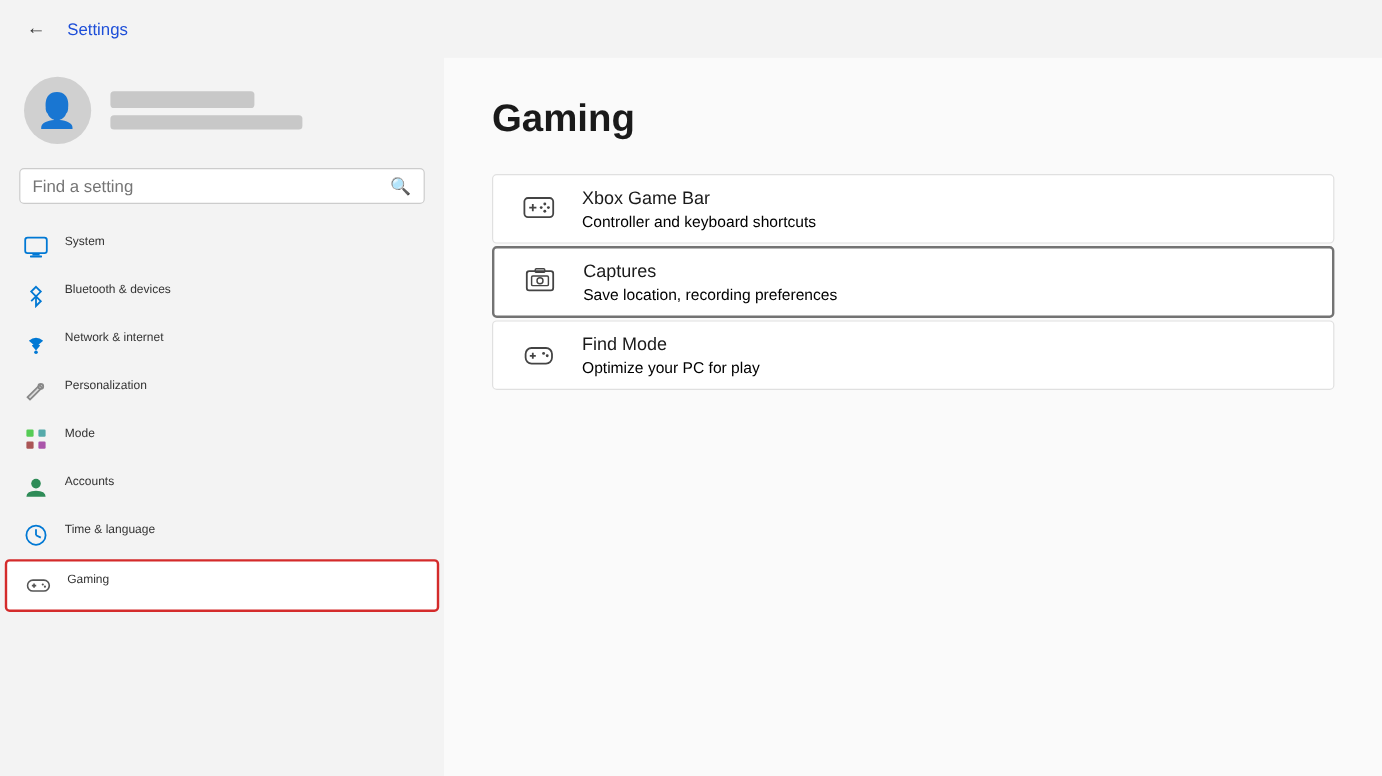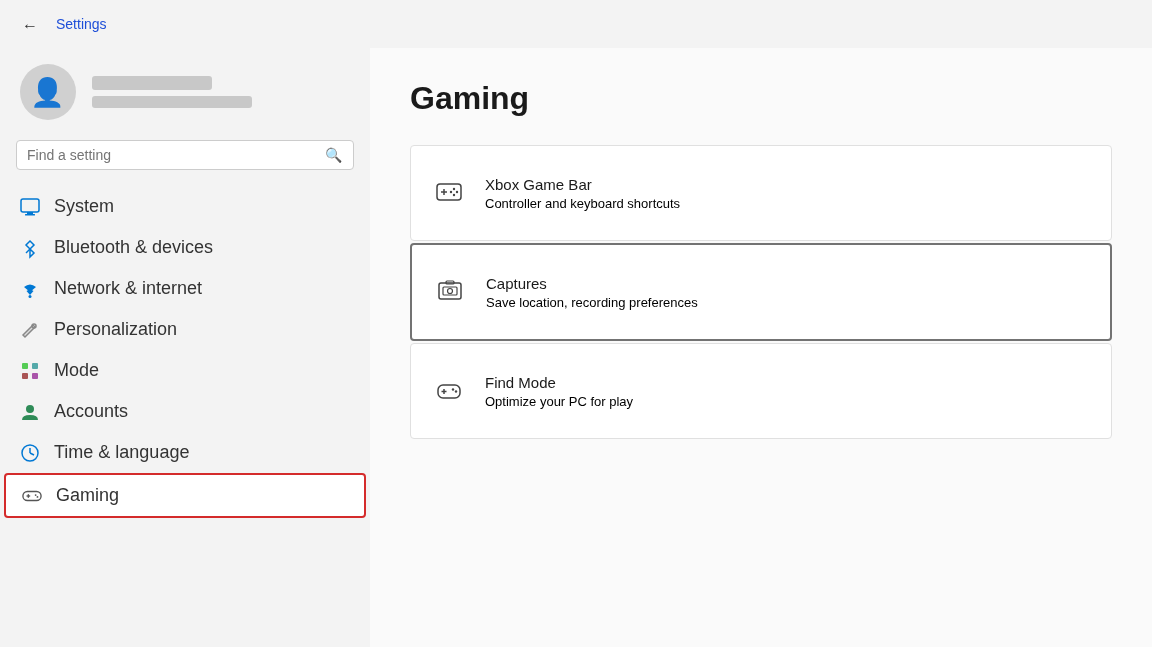--- a/index.html
+++ b/index.html
@@ -121,26 +121,26 @@
       font-size: 14px;
     }
 
     
     .nav-list {
       list-style: none;
       padding: 0 4px;
     }
     .nav-item {
       display: flex;
-      align-items: center;
+      align-items: flex-start;
       padding: 10px 16px;
       gap: 14px;
       border-radius: 4px;
       cursor: pointer;
-      font-size: 18px;
+      font-size: 10px;
       color: #333;
     }
     .nav-item.active {
       background: white;
       border: 2px solid #d42b2b;
       font-weight: 500;
     }
     .nav-icon {
       width: 20px;
       height: 20px;
@@ -176,21 +176,21 @@
     }
 
     
     .settings-card {
       background: white;
       border: 1px solid #e0e0e0;
       border-radius: 4px;
       margin-bottom: 2px;
       display: flex;
       align-items: center;
-      padding: 29px 20px;
+      padding: 10px 20px;
       gap: 18px;
       cursor: pointer;
     }
     .settings-card.selected {
       border: 2px solid #737373;
       background: white;
     }
     .card-icon {
       width: 36px;
       height: 36px;

